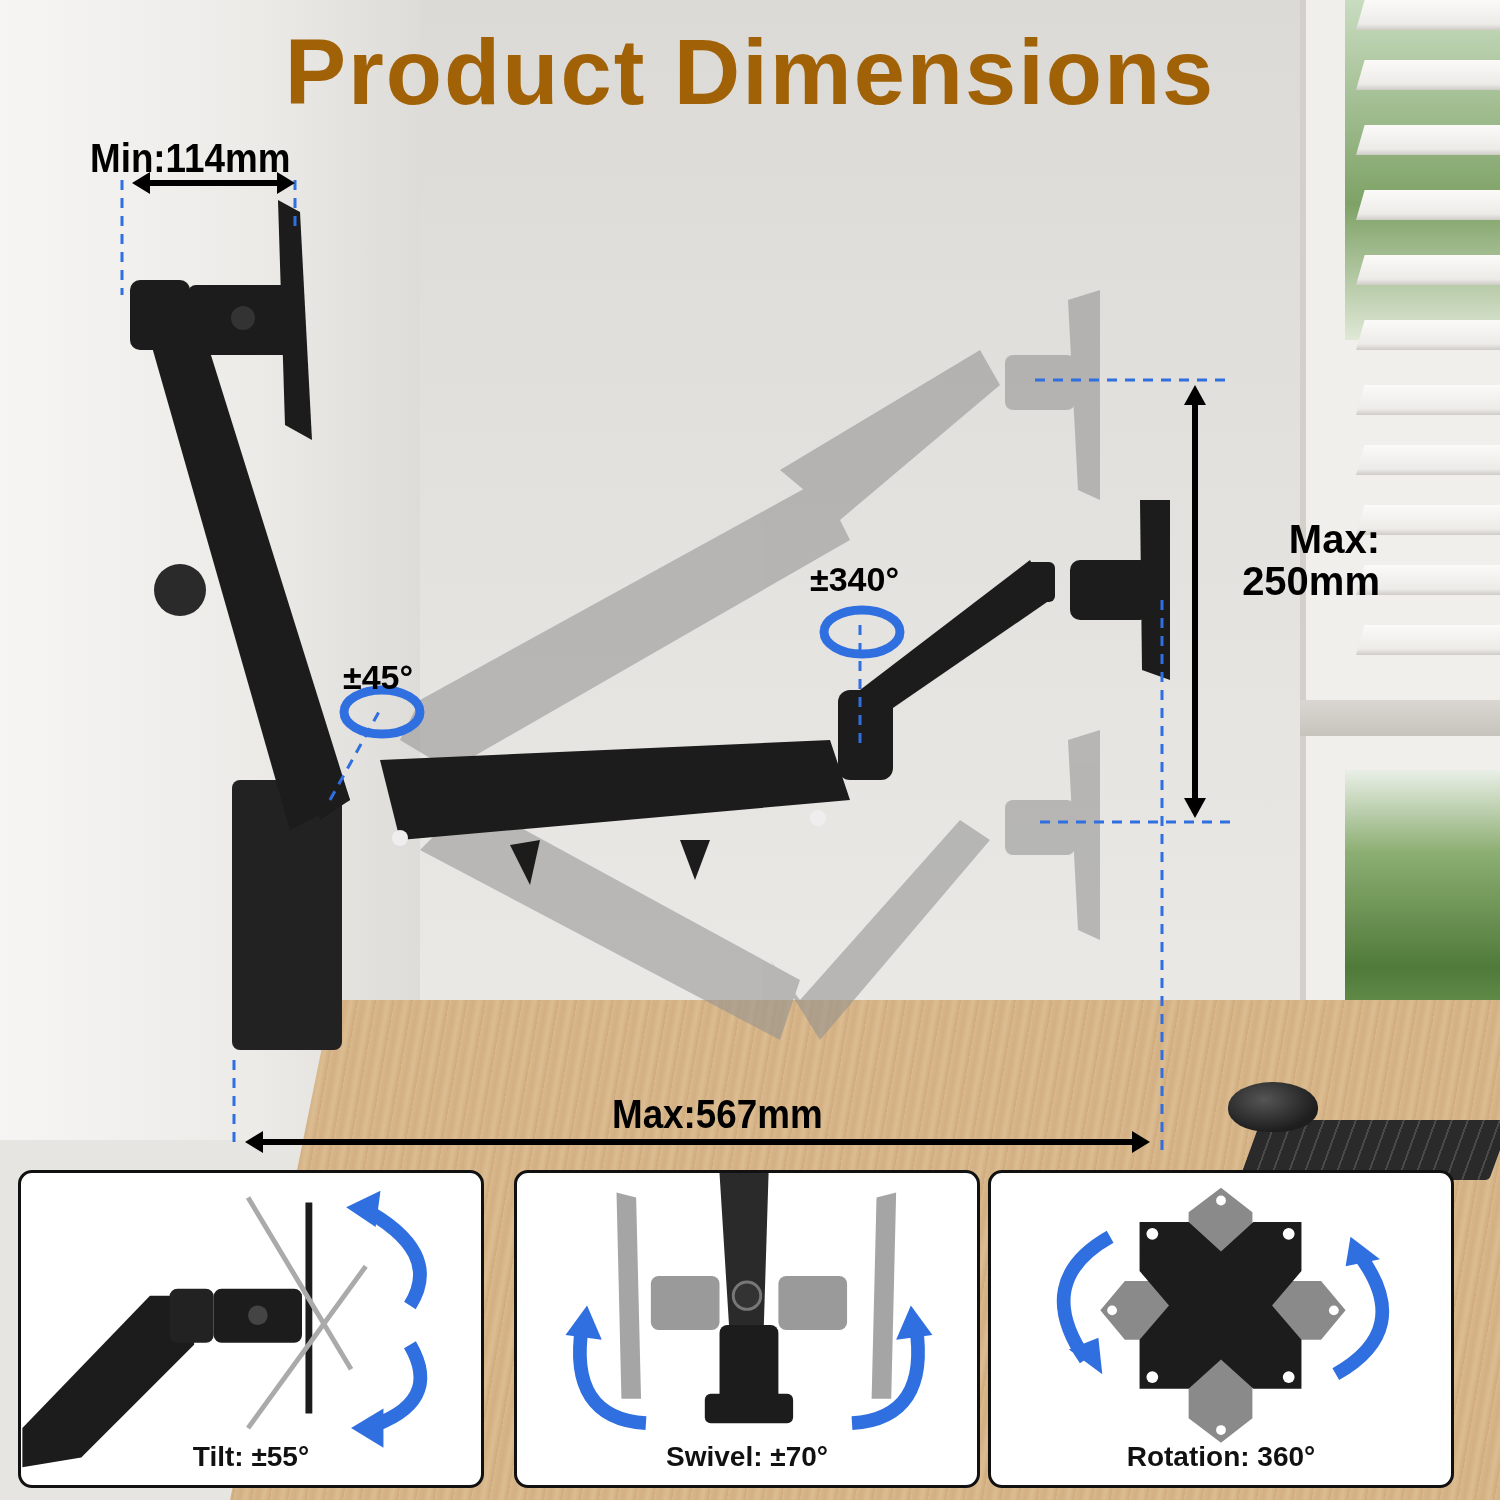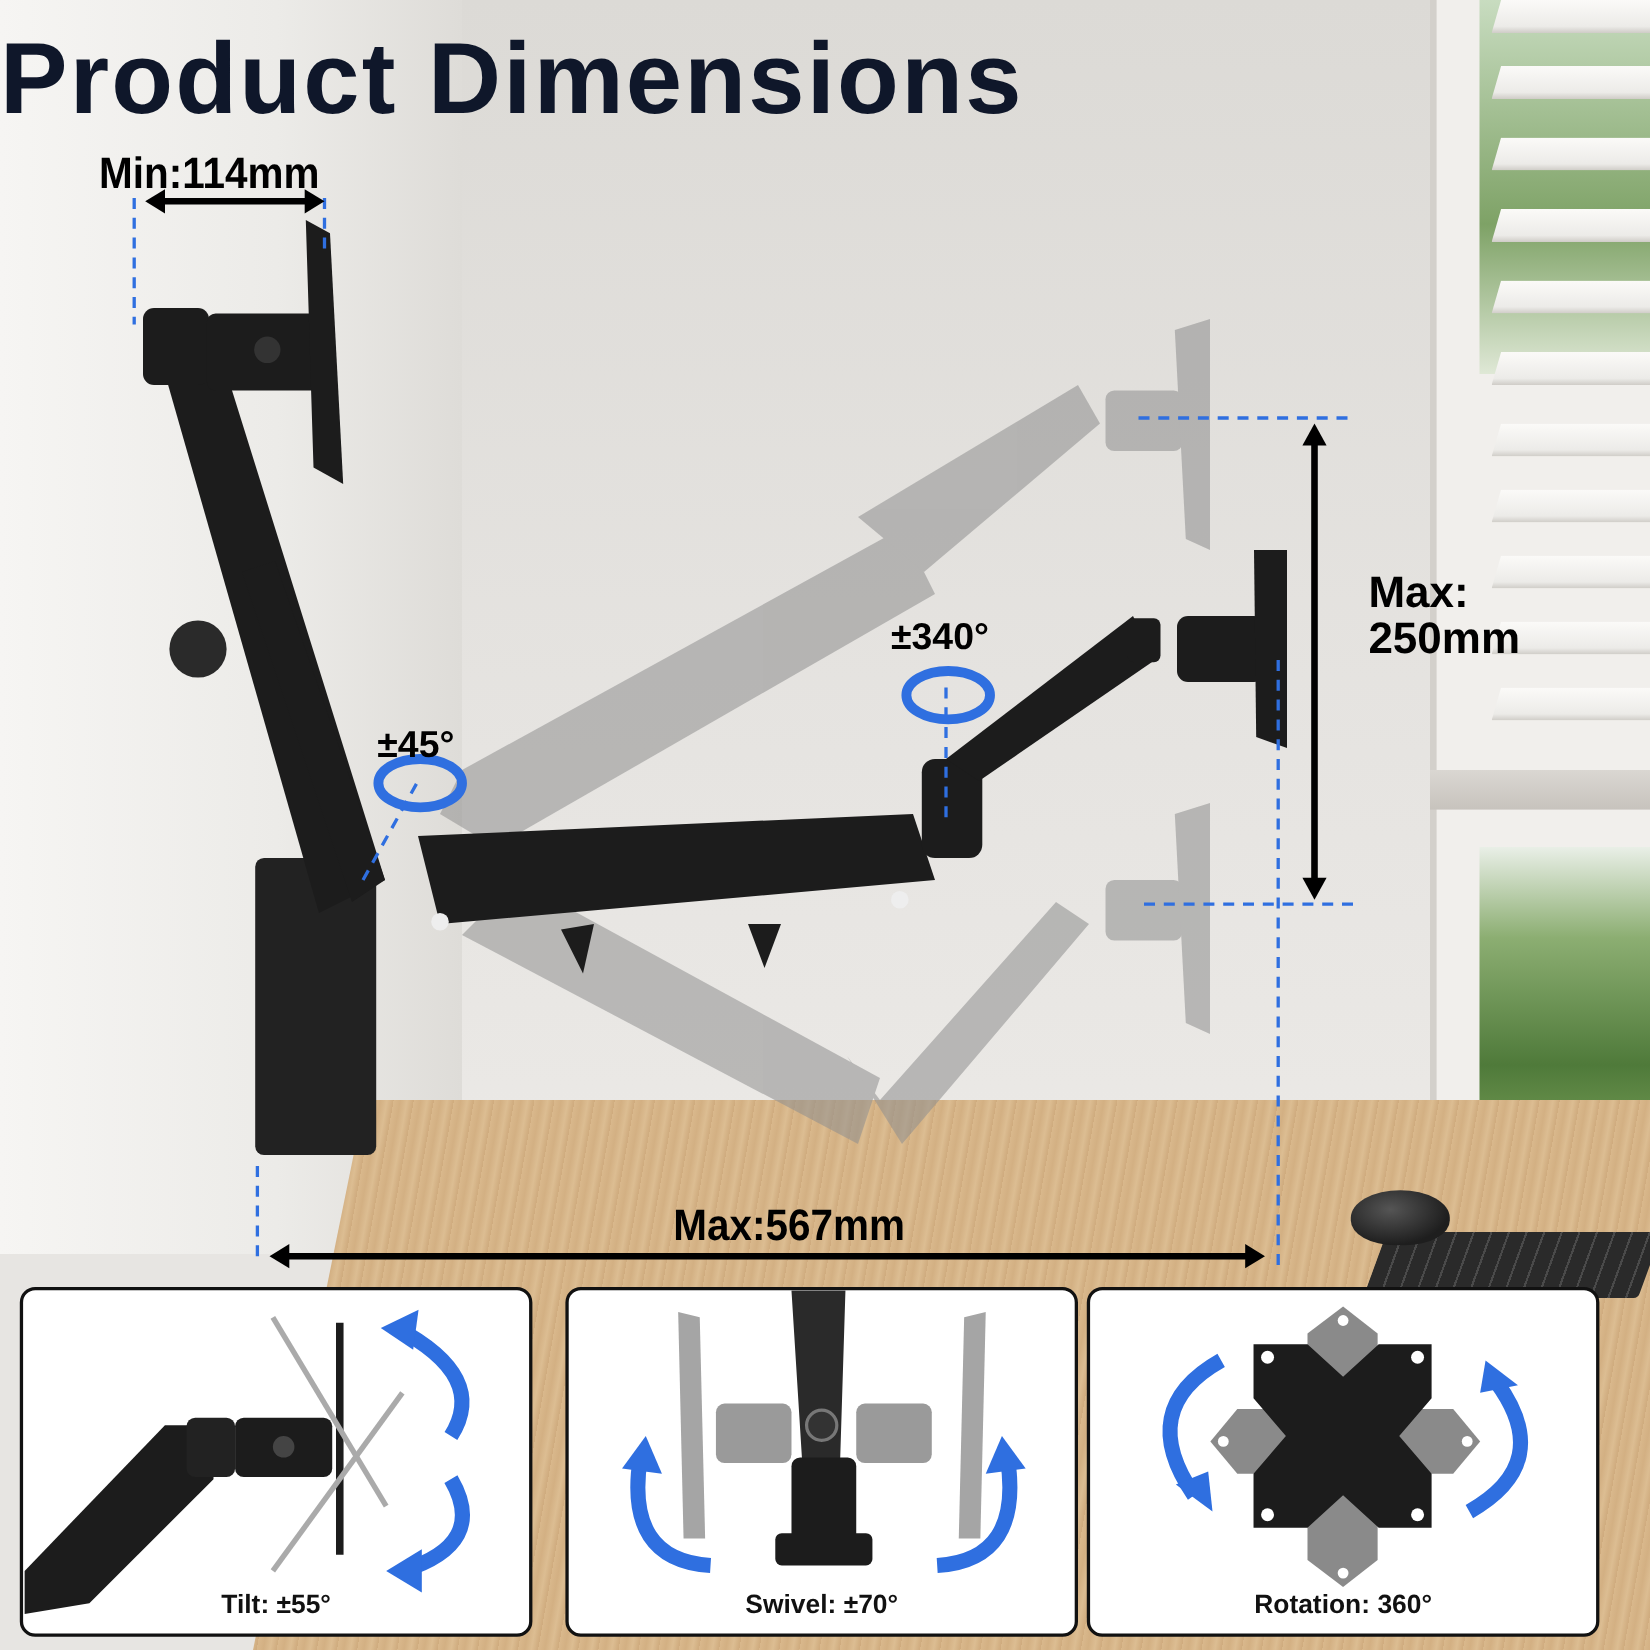--- a/index.html
+++ b/index.html
@@ -51,45 +51,45 @@
     position: absolute; left: 1228px; top: 1082px; width: 90px; height: 50px;
     background: radial-gradient(ellipse at 40% 35%, #555, #1e1e1e 70%);
     border-radius: 50% 50% 45% 45%;
   }
 
   
   .arm-svg { position: absolute; left: 0; top: 0; width: 1500px; height: 1160px; }
 
   
   .title {
-    position: absolute; top: 20px; left: 0; width: 1500px; text-align: left;
-    font-size: 92px; font-weight: bold; color: #0f172a; letter-spacing: 2px;
+    position: absolute; top: 20px; left: 0; width: 1500px; text-align: center;
+    font-size: 92px; font-weight: bold; color: #a16207; letter-spacing: 2px;
     font-family: "Liberation Sans", sans-serif;
   }
   .lbl {
     position: absolute; font-weight: bold; color: #000;
     font-family: "Liberation Sans", sans-serif; line-height: 1.05;
   }
   .lbl-min { left: 90px; top: 137px; font-size: 40px; transform: scaleX(0.92); transform-origin: left; }
-  .lbl-max-v { left: 1244px; top: 518px; font-size: 40px; text-align: left; width: 170px; }
+  .lbl-max-v { left: 1210px; top: 518px; font-size: 40px; text-align: right; width: 170px; }
   .lbl-max-h { left: 612px; top: 1093px; font-size: 40px; transform: scaleX(0.92); transform-origin: left; }
   .lbl-45 { left: 343px; top: 660px; font-size: 34px; }
   .lbl-180 { left: 810px; top: 562px; font-size: 34px; }
 
   
   .panel {
     position: absolute; top: 1170px; width: 466px; height: 318px;
     background: #fff; border: 3px solid #111; border-radius: 14px; overflow: hidden;
   }
   .panel-tilt { left: 18px; }
   .panel-swivel { left: 514px; }
   .panel-rotation { left: 988px; }
   .panel-caption {
     position: absolute; bottom: 12px; left: 0; width: 100%; text-align: center;
-    font-size: 24px; font-weight: bold; color: #111;
+    font-size: 28px; font-weight: bold; color: #111;
   }
   .panel svg { position: absolute; left: 0; top: 0; width: 100%; height: 100%; }
 </style>
 </head>
 <body>
 
 <div class="scene">
   <div class="wall-left"></div>
   <div class="wall-back"></div>
   <div class="window-frame"></div>

